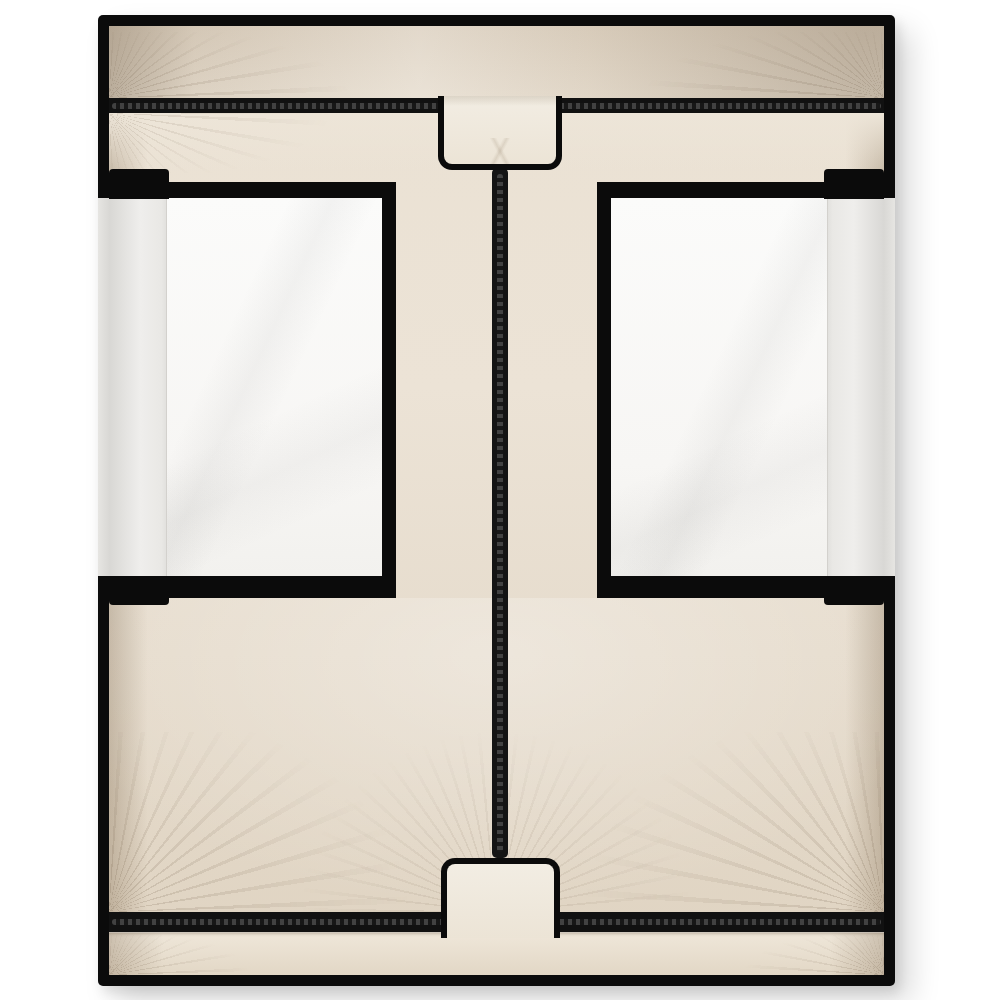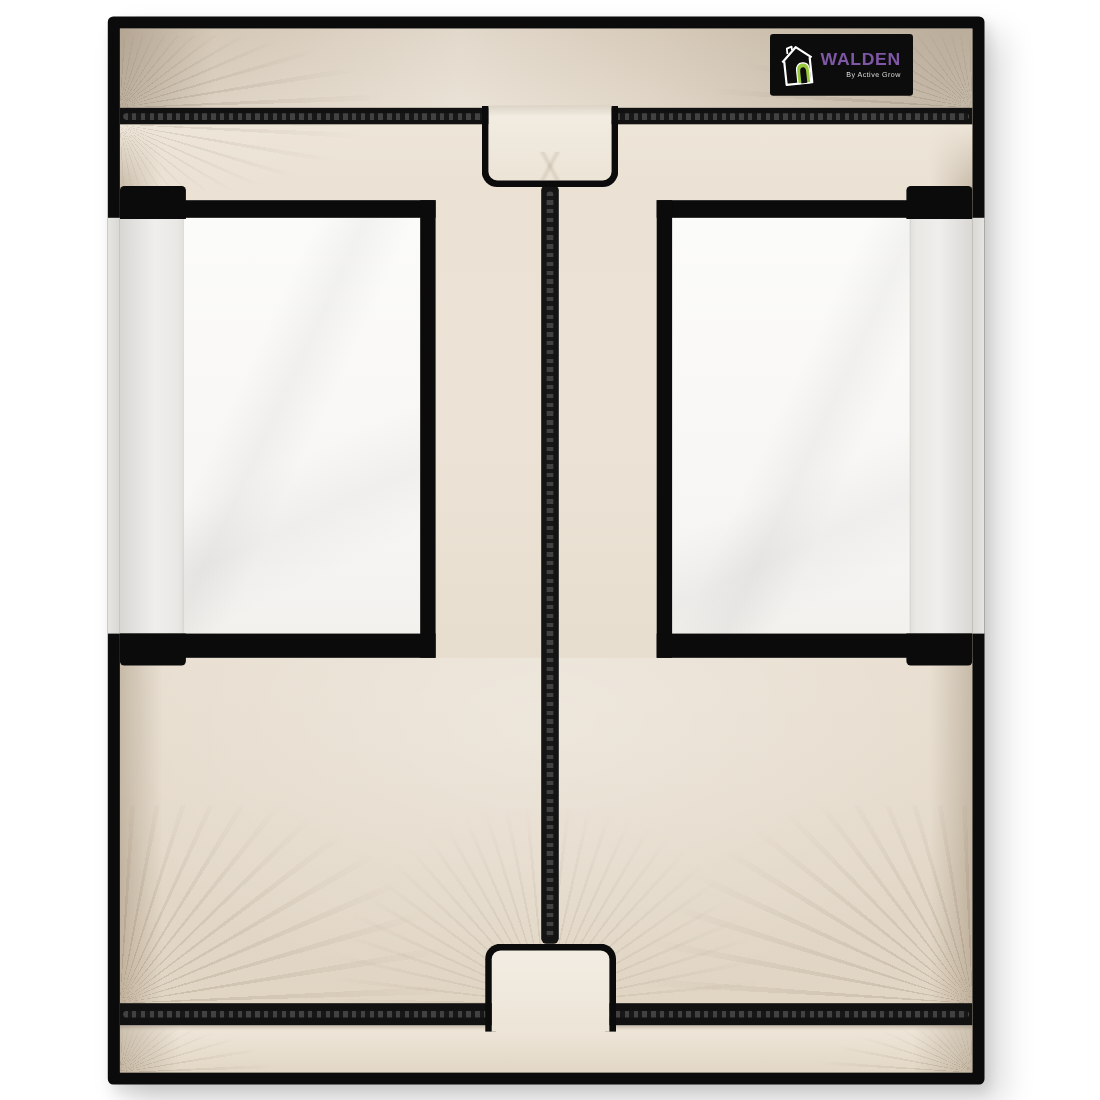--- a/index.html
+++ b/index.html
@@ -163,29 +163,16 @@
       <div class="part wblack tab-bl"></div>
 
       <div class="part pane right"></div>
       <div class="part gusset right"></div>
       <div class="part wblack bar-top-r"></div>
       <div class="part wblack tab-tr"></div>
       <div class="part wblack frame-l-r"></div>
       <div class="part wblack bar-bot-r"></div>
       <div class="part wblack tab-br"></div>
 
-      <div class="part badge">
-        <svg viewBox="0 0 40 44" aria-hidden="true">
-          <path d="M11 10 V4.5 L16 3 V6.5" fill="none" stroke="#ffffff" stroke-width="1.8" stroke-linejoin="round"></path>
-          <path d="M5 18 L20 4 L35 16" fill="none" stroke="#ffffff" stroke-width="2.2" stroke-linejoin="round"></path>
-          <path d="M7 17 V41 H33 V15.5" fill="none" stroke="#ffffff" stroke-width="2.2" stroke-linejoin="round"></path>
-          <path d="M18.5 41 V28 Q18.5 20.5 25 20.5 Q31.5 20.5 31.5 28 V41 Z" fill="#97c93d" stroke="#ffffff" stroke-width="1.2"></path>
-          <path d="M22 41 V29.5 Q22 25 25 25 Q28 25 28 29.5 V41 Z" fill="#0c0c0c"></path>
-        </svg>
-        <div class="badge-text">
-          <div class="brand">WALDEN</div>
-          <div class="tagline">By Active Grow</div>
-        </div>
-      </div>
 
     </div>
   </div>
 </div>
 
 </body></html>

